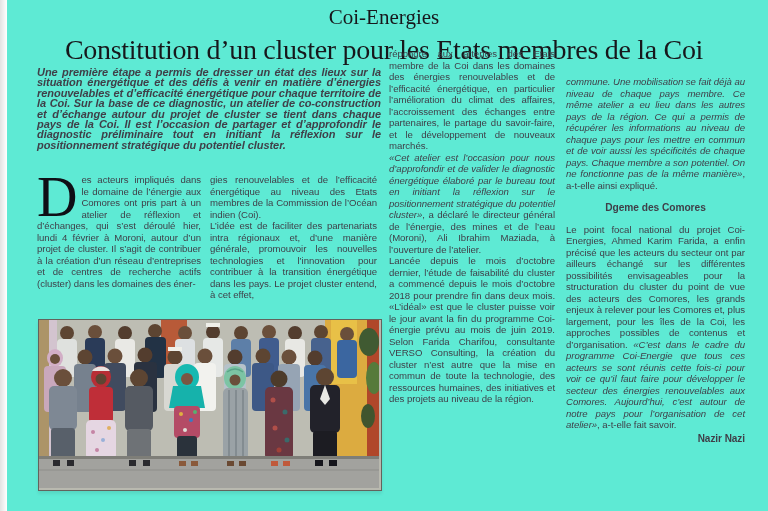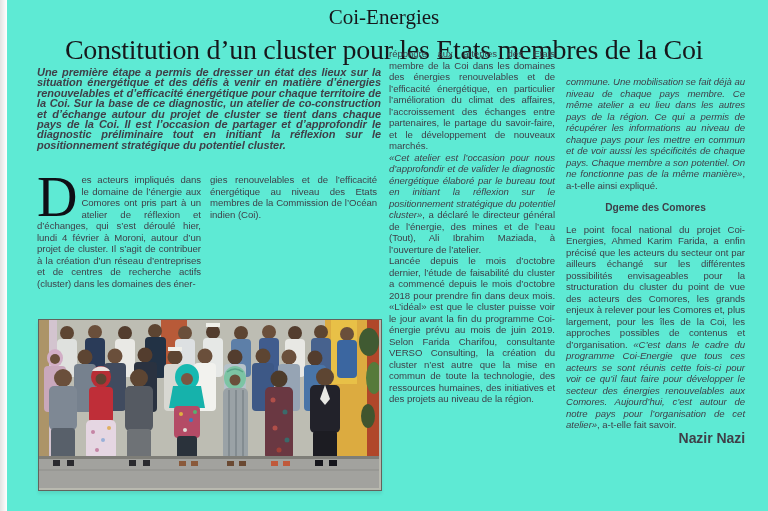--- a/index.html
+++ b/index.html
@@ -32,21 +32,21 @@
   .col2{left:210px;top:174px;width:167px;}
   .col3{left:389px;top:48px;width:166px;}
   .col4{left:566px;top:60px;width:179px;margin-top:16px;}
   .dropcap{
     float:left;font-family:"Liberation Serif", serif;font-size:56px;line-height:43px;
     padding:2px 4px 0 0;color:#0f0f16;
   }
   .q{font-style:italic;}
   .subhead{font-weight:bold;text-align:center;font-size:10.2px;
     margin:11px 0 10px 0 !important;}
-  .byline{font-weight:bold;text-align:right;font-size:14px;margin-top:2px !important;}
+  .byline{font-weight:bold;text-align:right;font-size:10px;margin-top:2px !important;}
   .photo{
     position:absolute;left:38px;top:319px;width:342px;height:170px;margin:0;
     border:1px solid #63635d;background:#b9b9af;box-shadow:0 3px 3px rgba(0,0,0,0.08);
   }
   .photo svg{display:block;}
 </style>
 </head>
 <body>
 
 <div class="page" style="--ink: #3f3f48; --headline-ink: #17171b;">
@@ -56,25 +56,26 @@
   <h1 class="headline">Constitution d’un cluster pour les Etats membres de la Coi</h1>
 
   <p class="lede">Une première étape a permis de dresser un état des lieux sur la situation énergétique et des défis à venir en matière d’énergies renouvelables et d’efficacité énergétique pour chaque territoire de la Coi. Sur la base de ce diagnostic, un atelier de co-construction et d’échange autour du projet de cluster se tient dans chaque pays de la Coi. Il est l’occasion de partager et d’approfondir le diagnostic préliminaire tout en initiant la réflexion sur le positionnement stratégique du potentiel cluster.</p>
 
   <div class="col col1">
     <p><span class="dropcap">D</span><span>es acteurs impliqués dans le domaine de l’énergie aux Comores ont pris part à un atelier de réflexion et d’échanges, qui s’est déroulé hier, lundi 4 février à Moroni, autour d’un projet de cluster. Il s’agit de contribuer à la création d’un réseau d’entreprises et de centres de recherche actifs (cluster) dans les domaines des éner-</span></p>
   </div>
 
   <div class="col col2">
     <p>gies renouvelables et de l’efficacité énergétique au niveau des Etats membres de la Commission de l’Océan indien (Coi).</p>
+    <p>L’idée est de faciliter des partenariats intra régionaux et, d’une manière générale, promouvoir les nouvelles technologies et l’innovation pour contribuer à la transition énergétique dans les pays. Le projet cluster entend, à cet effet,</p>
   </div>
 
   <div class="col col3">
     <p>répondre aux attentes des Etats membre de la Coi dans les domaines des énergies renouvelables et de l’efficacité énergétique, en particulier l’amélioration du climat des affaires, l’accroissement des échanges entre partenaires, le partage du savoir-faire, et le développement de nouveaux marchés.</p>
-    <p><span class="q">«Cet atelier est l’occasion pour nous d’approfondir et de valider le diagnostic énergétique élaboré par le bureau tout en initiant la réflexion sur le positionnement stratégique du potentiel cluster»</span><span>, a déclaré le directeur général de l’énergie, des mines et de l’eau (Tout), Ali Ibrahim Maziada, à l’ouverture de l’atelier.</span></p>
+    <p><span class="q">«Cet atelier est l’occasion pour nous d’approfondir et de valider le diagnostic énergétique élaboré par le bureau tout en initiant la réflexion sur le positionnement stratégique du potentiel cluster»</span><span>, a déclaré le directeur général de l’énergie, des mines et de l’eau (Moroni), Ali Ibrahim Maziada, à l’ouverture de l’atelier.</span></p>
     <p>Lancée depuis le mois d’octobre dernier, l’étude de faisabilité du cluster a commencé depuis le mois d’octobre 2018 pour prendre fin dans deux mois. «L’idéal» est que le cluster puisse voir le jour avant la fin du programme Coi-énergie prévu au mois de juin 2019. Selon Farida Charifou, consultante VERSO Consulting, la création du cluster n’est autre que la mise en commun de toute la technologie, des ressources humaines, des initiatives et des projets au niveau de la région.</p>
   </div>
 
   <div class="col col4">
     <p><span class="q">commune. Une mobilisation se fait déjà au niveau de chaque pays membre. Ce même atelier a eu lieu dans les autres pays de la région. Ce qui a permis de récupérer les informations au niveau de chaque pays pour les mettre en commun et de voir aussi les spécificités de chaque pays. Chaque membre a son potentiel. On ne fonctionne pas de la même manière»</span><span>, a-t-elle ainsi expliqué.</span></p>
     <p class="subhead">Dgeme des Comores</p>
     <p><span>Le point focal national du projet Coi-Energies, Ahmed Karim Farida, a enfin précisé que les acteurs du secteur ont par ailleurs échangé sur les différentes possibilités envisageables pour la structuration du cluster du point de vue des acteurs des Comores, les grands enjeux à relever pour les Comores et, plus largement, pour les îles de la Coi, les approches possibles de contenus et d’organisation. </span><span class="q">«C’est dans le cadre du programme Coi-Energie que tous ces acteurs se sont réunis cette fois-ci pour voir ce qu’il faut faire pour développer le secteur des énergies renouvelables aux Comores. Aujourd’hui, c’est autour de notre pays pour l’organisation de cet atelier»</span><span>, a-t-elle fait savoir.</span></p>
     <p class="byline">Nazir Nazi</p>
   </div>
 

